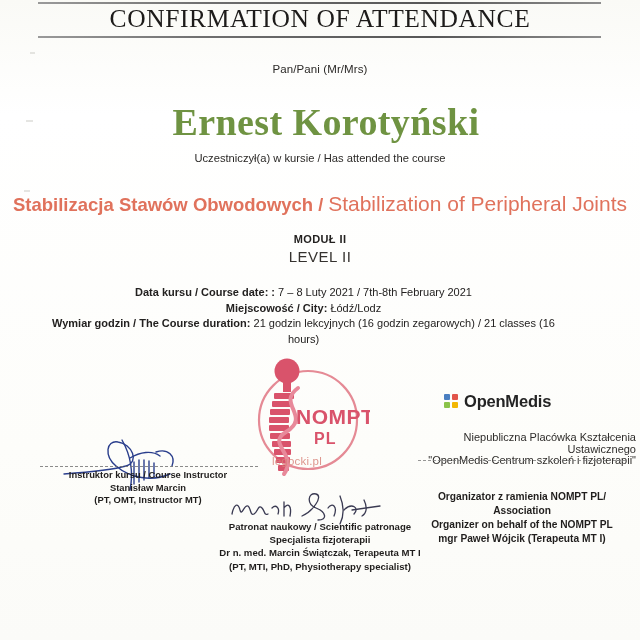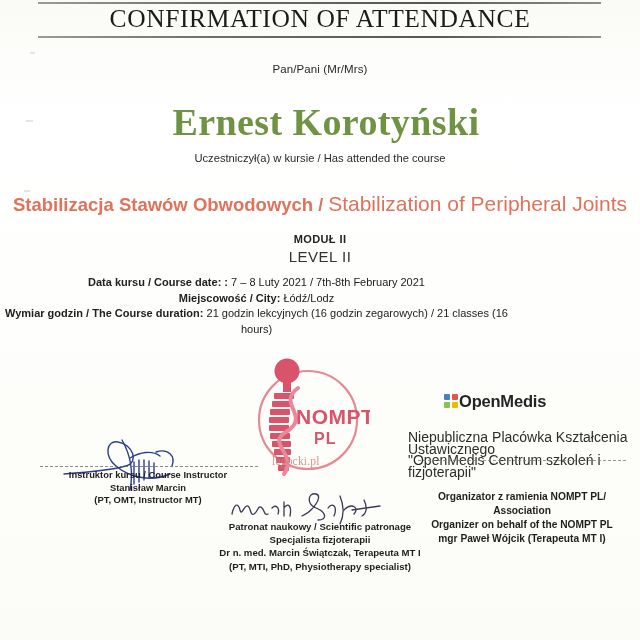--- a/index.html
+++ b/index.html
@@ -119,57 +119,59 @@
     left: 0;
     width: 640px;
     text-align: center;
     font-size: 15px;
     color: #35322f;
     letter-spacing: 0.5px;
   }
 
   .details {
     position: absolute;
-    top: 275px;
+    top: 285px;
     left: 0;
     width: 513px;
     text-align: center;
     font-size: 11px;
     color: #232120;
     line-height: 15.5px;
+    padding-left: 47px;
   }
   .details .lbl { font-weight: bold; }
 
   
   .nompt-logo {
     position: absolute;
     left: 240px;
     top: 358px;
     width: 130px;
     height: 125px;
   }
   .nompt-logo svg { display: block; }
   .logo-watermark {
     position: absolute;
     left: 272px;
     top: 455px;
     font-size: 11.5px;
     color: #d8837a;
     opacity: 0.85;
     letter-spacing: 0.2px;
-    font-family: Liberation Serif, serif;
+    font-family: Liberation Sans, sans-serif;
   }
 
   
   .openmedis {
     position: absolute;
     left: 444px;
     top: 392px;
     display: flex;
     align-items: center;
+    gap: 5px;
   }
   .om-mark {
     width: 15px;
     height: 15px;
     display: grid;
     grid-template-columns: 6px 6px;
     grid-template-rows: 6px 6px;
     gap: 2px;
   }
   .om-mark i { display: block; border-radius: 1px; }
@@ -178,22 +180,22 @@
     font-weight: bold;
     color: #242424;
     letter-spacing: -0.2px;
   }
 
   .institution {
     position: absolute;
     left: 408px;
     top: 432px;
     width: 228px;
-    text-align: left;
-    font-size: 14px;
+    text-align: right;
+    font-size: 11px;
     color: #2e2c2a;
     line-height: 11.5px;
   }
   .org-divider {
     position: absolute;
     left: 418px;
     top: 460px;
     width: 208px;
     border-top: 1px dashed #7d7d7d;
     opacity: 0.8;

